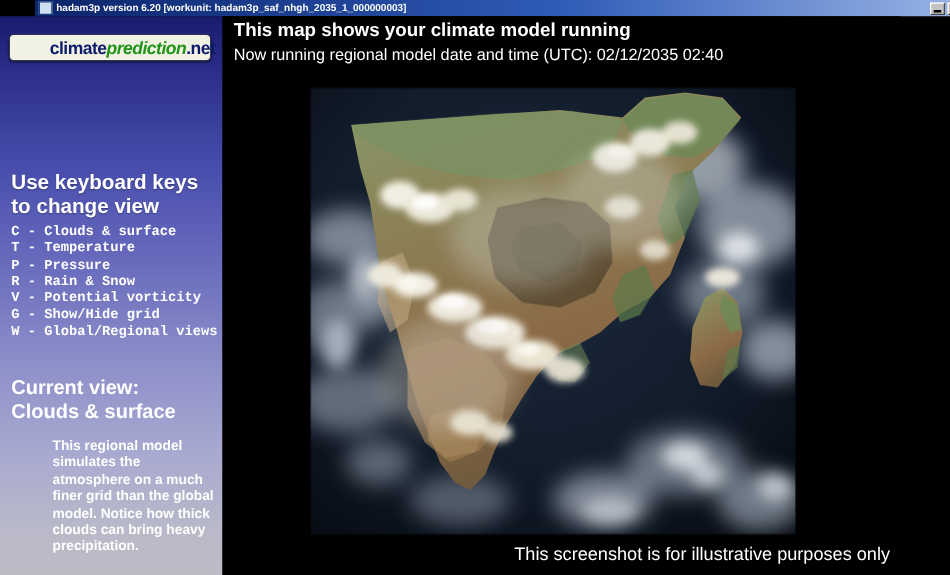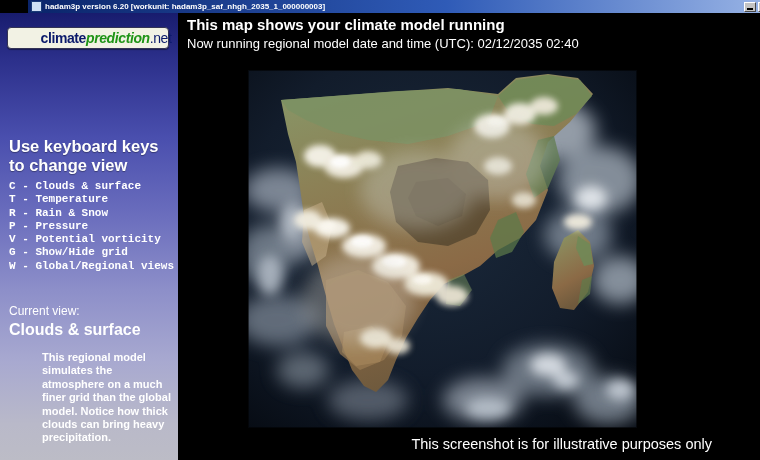--- a/index.html
+++ b/index.html
@@ -118,21 +118,21 @@
     box-shadow: 0 1px 1px rgba(0,0,0,0.4);
     display: flex;
     align-items: center;
     justify-content: center;
     box-sizing: border-box;
     white-space: nowrap;
     padding-left: 36px;
   }
   #logo .l1 { color: #0b1a6b; font-weight: bold; font-size: 14px; letter-spacing: -0.4px; }
   #logo .l2 { color: #1f9417; font-weight: bold; font-style: italic; font-size: 14px; letter-spacing: -0.4px; }
-  #logo .l3 { color: #0b1a6b; font-weight: normal; font-size: 14px; letter-spacing: -0.4px; }
+  #logo .l3 { color: #0b1a6b; font-weight: bold; font-size: 14px; letter-spacing: -0.4px; }
 
   #kbd-title {
     position: absolute;
     left: 9px; top: 124px;
     width: 168px;
     color: #ffffff;
     font-size: 16.5px;
     font-weight: bold;
     line-height: 19px;
     text-shadow: 0 1px 1px rgba(0,0,0,0.35);
@@ -150,22 +150,22 @@
     font-weight: bold;
     line-height: 13.3px;
     white-space: nowrap;
     font-family: Liberation Mono, monospace;
   }
 
   #curview-label {
     position: absolute;
     left: 9px; top: 290px;
     color: #ffffff;
-    font-size: 12px;
-    font-weight: normal;
+    font-size: 16px;
+    font-weight: bold;
     line-height: 16px;
   }
   #curview-value {
     position: absolute;
     left: 9px; top: 308px;
     color: #ffffff;
     font-size: 16px;
     font-weight: bold;
     line-height: 18px;
   }
@@ -252,22 +252,22 @@
       <span class="l1">climate</span>
         <span class="l2">prediction</span>
         <span class="l3">.net</span>
     </div>
 
     <div id="kbd-title">Use keyboard keys to change view</div>
 
     <ul id="kbd-list">
       <li>C - Clouds &amp; surface</li>
       <li>T - Temperature</li>
+      <li>P - Pressure</li>
       <li>R - Rain &amp; Snow</li>
-      <li>P - Pressure</li>
       <li>V - Potential vorticity</li>
       <li>G - Show/Hide grid</li>
       <li>W - Global/Regional views</li>
     </ul>
 
     <div id="curview-label">Current view:</div>
     <div id="curview-value">Clouds &amp; surface</div>
     <div id="curview-desc">This regional model simulates the atmosphere on a much finer grid than the global model. Notice how thick clouds can bring heavy precipitation.</div>
   </div>
 

